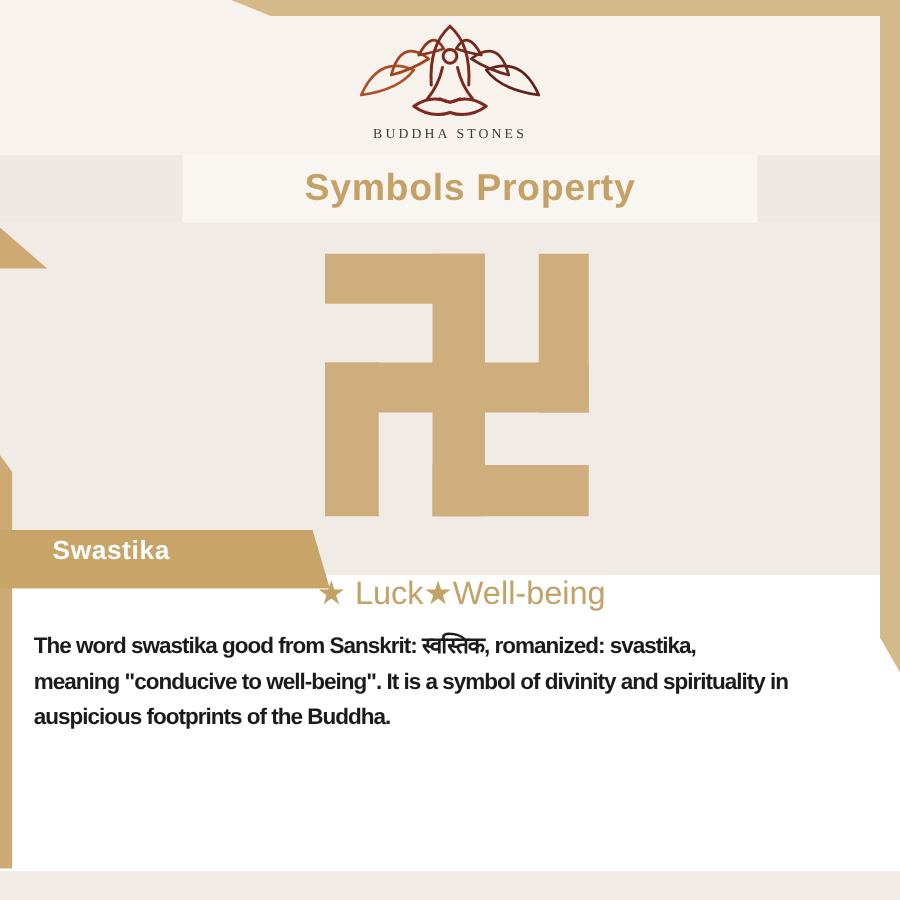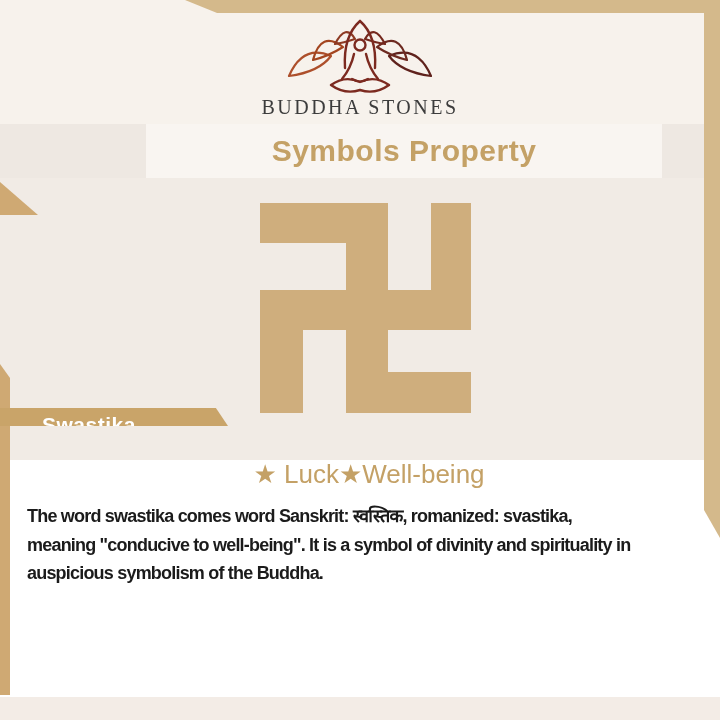--- a/index.html
+++ b/index.html
@@ -21,41 +21,41 @@
             clip-path:polygon(0 0,100% 0,100% 100%,0 94.8%);}
   .left-wedge{position:absolute;left:0;top:182px;width:38px;height:33px;background:var(--tan-left,#cfa973);
             clip-path:polygon(0 0,100% 100%,0 100%);}
   .left-ribbon{position:absolute;left:0;top:364px;width:10px;height:331px;background:var(--tan-left,#cfa973);
             clip-path:polygon(0 0,100% 4.2%,100% 100%,0 100%);}
 
   
   .logo-wrap{position:absolute;left:0;top:0;width:720px;text-align:center;}
   .logo-svg{position:absolute;left:50%;top:16px;transform:translateX(-50%);}
   .brand{position:absolute;left:0;top:96px;width:720px;text-align:center;
-         font-family:"Liberation Serif","DejaVu Serif",serif;font-size:20px;letter-spacing:2.5px;
+         font-family:"Liberation Serif","DejaVu Serif",serif;font-size:11px;letter-spacing:2.5px;
          color:var(--brand-ink,#3c3c3c);line-height:22px;}
 
   
-  .title-box{position:absolute;left:146px;top:124px;width:516px;height:54px;background:var(--title-box,#f9f5f1);}
+  .title-box{position:absolute;left:146px;top:124px;width:460px;height:54px;background:var(--title-box,#f9f5f1);}
   .title-text{width:100%;text-align:center;line-height:54px;font-size:30px;font-weight:700;
               color:var(--gold,#c4a166);letter-spacing:0.5px;}
 
   
   .symbol{position:absolute;left:260px;top:203px;width:211px;height:210px;}
   .symbol .bar{position:absolute;background:var(--tan-symbol,#cfae7d);}
   .b-top{left:0;top:0;width:127px;height:40px;}
   .b-cvert{left:86px;top:0;width:42px;height:210px;}
   .b-mid{left:0;top:87px;width:211px;height:40px;}
   .b-rvert{left:171px;top:0;width:40px;height:127px;}
   .b-lvert{left:0;top:87px;width:43px;height:123px;}
   .b-bot{left:86px;top:169px;width:125px;height:41px;}
 
   
-  .name-ribbon{position:absolute;left:0;top:408px;width:228px;height:18px;background:var(--tan-ribbon,#c9a469);
-               clip-path:polygon(0 0,94.7% 0,100% 100%,0 100%);}
+  .name-ribbon{position:absolute;left:0;top:424px;width:228px;height:47px;background:var(--tan-ribbon,#c9a469);
+               clip-path:polygon(0 0,94.7% 0,100% 100%,0 100%);padding-left:36px;}
   .name-label{position:absolute;left:42px;top:0;line-height:33px;font-size:21px;font-weight:700;
               color:#ffffff;letter-spacing:0.5px;}
 
   
   .tagline{position:absolute;left:13px;top:458px;width:712px;text-align:center;line-height:32px;
            font-size:26px;font-weight:400;color:var(--gold,#c4a166);letter-spacing:0px;}
 
   
   .article{position:absolute;left:27px;top:502px;width:686px;color:var(--ink,#1b1b1b);
            font-size:18px;font-weight:700;line-height:28.6px;letter-spacing:-0.8px;white-space:nowrap;}
@@ -110,18 +110,18 @@
     <div class="bar b-bot"></div>
   </div>
 
   <div class="name-ribbon">
     <div class="name-label">Swastika</div>
   </div>
 
   <div class="tagline">★ Luck★Well-being</div>
 
   <div class="article">
-    <div>The word swastika comes word Sanskrit: स्वस्तिक, romanized: svastika,</div>
+    <div>The word swastika good from Sanskrit: स्वस्तिक, romanized: svastika,</div>
     <div>meaning "conducive to well-being". It is a symbol of divinity and spirituality in</div>
-    <div>auspicious symbolism of the Buddha.</div>
+    <div>auspicious footprints of the Buddha.</div>
   </div>
 
 </div>
 
 </body></html>

